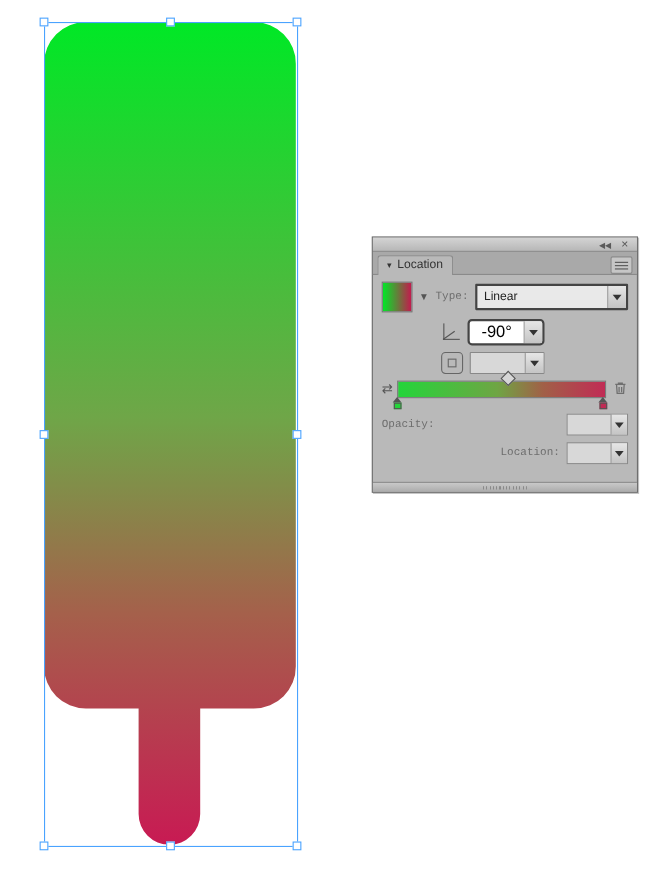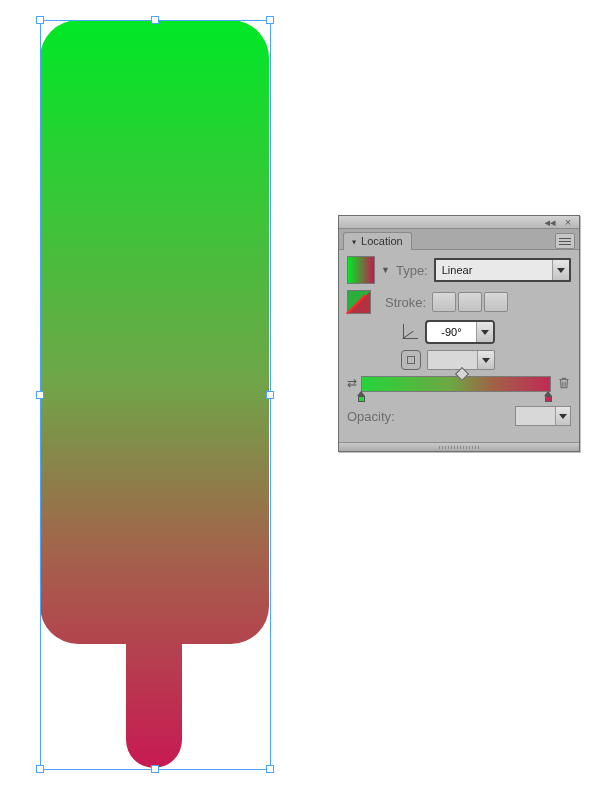--- a/index.html
+++ b/index.html
@@ -11,29 +11,29 @@
   
   .panel{position:absolute;right:20px;top:215px;width:240px;background:#b9b9b9;border:1px solid #6f6f6f;box-shadow:1px 1px 0 rgba(0,0,0,.25);}
   .panel-top{display:flex;justify-content:flex-end;align-items:center;height:12px;background:linear-gradient(#d4d4d4,#b7b7b7);border-bottom:1px solid #8a8a8a;padding:0 4px;gap:4px;}
   .mini-icon{width:14px;height:10px;display:flex;align-items:center;justify-content:center;color:#5a5a5a;}
   .tab-row{display:flex;align-items:flex-end;background:#a9a9a9;border-bottom:1px solid #8a8a8a;height:20px;padding-left:4px;padding-right:4px;justify-content:space-between;}
   .tab{background:#b9b9b9;border:1px solid #8a8a8a;border-bottom:none;padding:2px 8px 3px;border-radius:3px 3px 0 0;position:relative;top:1px;}
   .panel-menu{width:18px;height:14px;display:flex;flex-direction:column;justify-content:center;gap:2px;background:#c6c6c6;border:1px solid #8a8a8a;border-radius:2px;}
   .panel-menu div{height:1px;background:#555;margin:0 3px;}
   .panel-body{padding:6px 8px 10px;}
   .row{display:flex;align-items:center;margin-bottom:6px;gap:6px;}
-  .lbl{color:#6e6e6e;font-size:13px;}
+  .lbl{color:#6e6e6e;font-size:10px;font-family:Liberation Mono, monospace;}
   .swatch-big{width:26px;height:26px;border:1px solid #777;background:linear-gradient(90deg,#00e826,#c4194e);}
   .chev{font-size:9px;color:#555;cursor:default;}
   .combo{display:flex;align-items:center;border:2px solid #444;border-radius:1px;background:#e9e9e9;height:20px;}
   .combo.small{border:1px solid #888;background:#d8d8d8;height:18px;}
   .combo .txt{flex:1;padding:0 6px;font-size:11px;color:#222;}
   .combo .btn{width:16px;height:100%;background:linear-gradient(#e6e6e6,#c4c4c4);border-left:1px solid #999;display:flex;align-items:center;justify-content:center;}
   .angle-combo{width:66px;border:2px solid #444;border-radius:4px;background:#fff;height:20px;display:flex;overflow:hidden;}
-  .angle-combo .txt{flex:1;text-align:center;color:#000;font-size:11px;line-height:20px;}
+  .angle-combo .txt{flex:1;text-align:center;color:#000;font-size:15px;line-height:20px;}
   .angle-combo .btn{width:16px;background:linear-gradient(#e6e6e6,#c4c4c4);border-left:1px solid #999;display:flex;align-items:center;justify-content:center;}
   .stroke-sw{width:22px;height:22px;position:relative;border:1px solid #777;background:linear-gradient(135deg,#2cae3d 0 52%,#b53040 52% 100%);}
   .stroke-sw::after{content:"";position:absolute;left:-2px;top:22px;width:26px;height:0;border-top:2px solid #ff2a2a;transform:rotate(-45deg);transform-origin:left top;}
   .stroke-btns{display:flex;gap:2px;}
   .gbtn{width:22px;height:18px;border:1px solid #8a8a8a;border-radius:2px;background:linear-gradient(#d8d8d8,#c2c2c2);}
   .angle-icon{width:18px;height:18px;position:relative}
   .angle-icon::before{content:"";position:absolute;left:2px;bottom:2px;width:14px;height:14px;border-left:1px solid #555;border-bottom:1px solid #555;}
   .angle-icon::after{content:"";position:absolute;left:2px;bottom:2px;width:13px;height:0;border-top:1px solid #555;transform:rotate(-35deg);transform-origin:left bottom;}
   .aspect-icon{width:18px;height:18px;border:1px solid #666;border-radius:4px;position:relative;}
   .aspect-icon::before{content:"";position:absolute;inset:5px;border:1px solid #666;}
@@ -108,29 +108,20 @@
         <span class="chev">▼</span>
         <span class="lbl">Type:</span>
         <div class="combo" style="flex:1">
           <span class="txt">Linear</span>
           <span class="btn">
               <span class="tri"></span>
             </span>
         </div>
       </div>
 
-      <div class="row">
-        <div class="stroke-sw"></div>
-        <span class="lbl" style="margin-left:8px">Stroke:</span>
-        <div class="stroke-btns">
-          <div class="gbtn"></div>
-          <div class="gbtn"></div>
-          <div class="gbtn"></div>
-        </div>
-      </div>
 
       <div class="row" style="margin-left:54px">
         <div class="angle-icon"></div>
         <div class="angle-combo">
           <span class="txt">-90°</span>
           <span class="btn">
               <span class="tri"></span>
             </span>
         </div>
       </div>
@@ -164,19 +155,28 @@
 
       <div class="row" style="justify-content:space-between;margin-top:14px">
         <span class="lbl">Opacity:</span>
         <div class="num-field">
           <span class="txt"></span>
           <span class="btn">
               <span class="tri"></span>
             </span>
         </div>
       </div>
+      <div class="row" style="justify-content:flex-end">
+        <span class="lbl">Location:</span>
+        <div class="num-field">
+          <span class="txt"></span>
+          <span class="btn">
+              <span class="tri"></span>
+            </span>
+        </div>
+      </div>
     </div>
     <div class="resize-bar">
         <div class="grip"></div>
       </div>
   </div>
 
 </div>
 
 </body></html>

